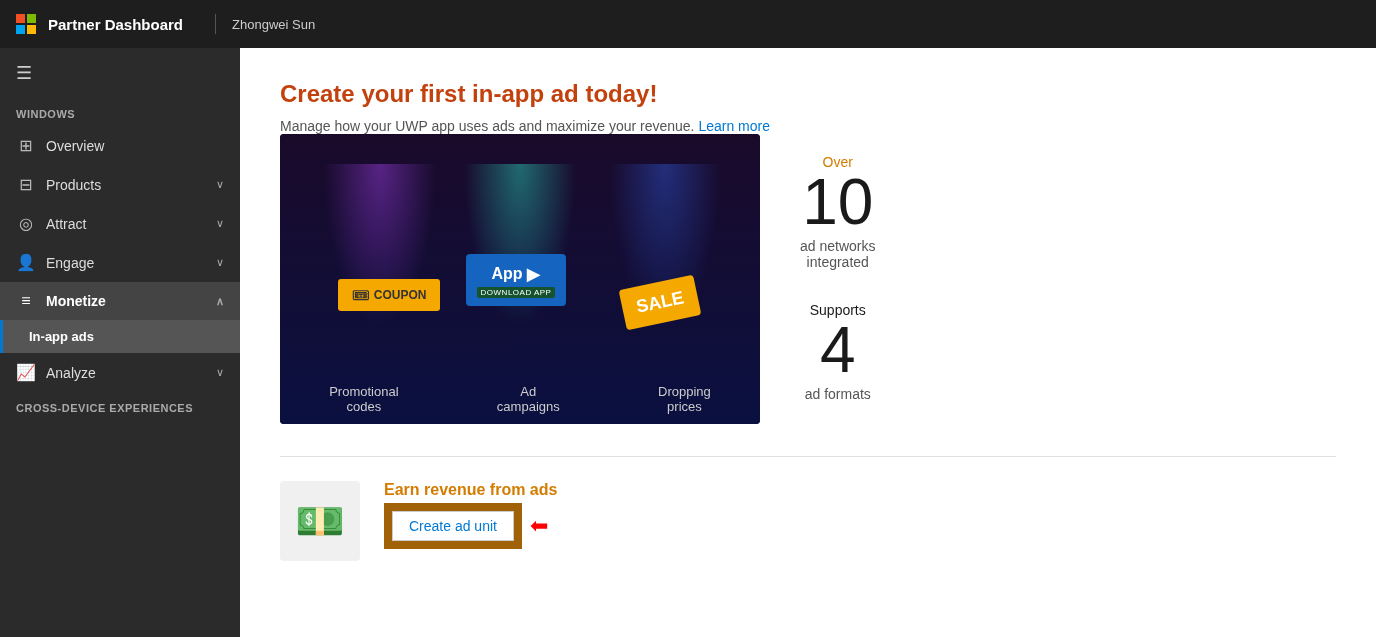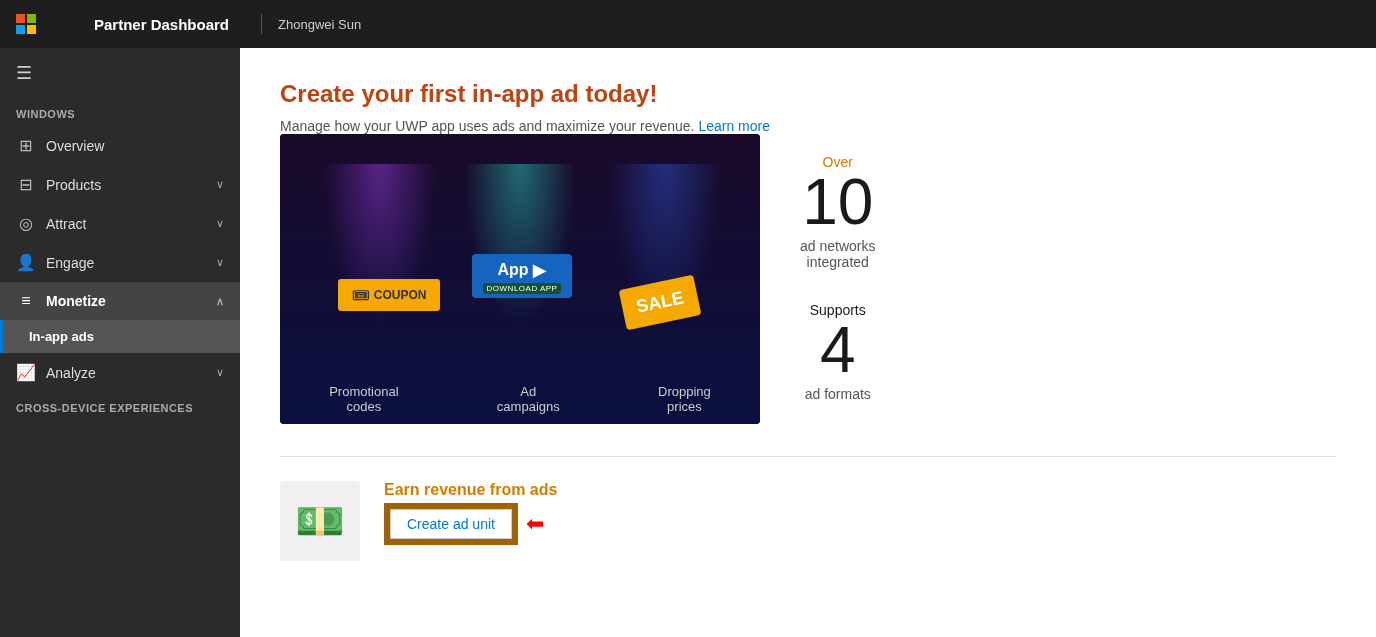--- a/index.html
+++ b/index.html
@@ -12,21 +12,20 @@
       display: flex;
       align-items: center;
       padding: 0 16px;
       height: 48px;
       flex-shrink: 0;
     }
     .topbar-logo {
       display: flex;
       align-items: center;
       margin-right: 16px;
-      gap: 46px;
     }
     .ms-logo {
       display: grid;
       grid-template-columns: 1fr 1fr;
       grid-template-rows: 1fr 1fr;
       gap: 2px;
       width: 20px;
       height: 20px;
       margin-right: 12px;
     }
@@ -222,21 +221,21 @@
       text-decoration: none;
       position: relative;
     }
 
     
     .arrow-container {
       position: relative;
       display: inline-block;
     }
     .red-box {
-      border: 6px solid #a16207;
+      border: 8px solid #a16207;
       display: inline-block;
     }
 
     
     .sidebar-arrow-container {
       position: relative;
     }
   </style>
 </head>
 <body>
@@ -324,21 +323,21 @@
 
         <div style="position:absolute; bottom:0; left:170px; width:140px; height:260px; background: radial-gradient(ellipse 70px 200px at 50% 0%, rgba(40,200,180,0.5) 0%, transparent 80%);"></div>
 
         <div style="position:absolute; bottom:0; left:310px; width:150px; height:260px; background: radial-gradient(ellipse 70px 200px at 50% 0%, rgba(50,100,240,0.4) 0%, transparent 80%);"></div>
 
         <div style="position:absolute; top:145px; left:58px; background:#f4a800; color:#333; font-weight:700; font-size:12px; padding:8px 14px; border-radius:3px; display:flex; align-items:center; gap:4px;">
           <span style="font-size:14px;">🎟</span>
           <span>COUPON</span>
         </div>
 
-        <div style="position:absolute; top:120px; left:192px; background:#1565c0; color:#fff; width:100px; height:44px; border-radius:4px; display:flex; flex-direction:column; align-items:center; justify-content:center; gap:2px;">
+        <div style="position:absolute; top:120px; left:186px; background:#1565c0; color:#fff; width:100px; height:52px; border-radius:4px; display:flex; flex-direction:column; align-items:center; justify-content:center; gap:2px;">
           <div style="display:flex; align-items:center; gap:4px;">
             <span style="font-size:16px; font-weight:700;">App</span>
             <span style="font-size:18px;">▶</span>
           </div>
           <div style="background:#14532d; font-size:8px; padding:1px 4px; border-radius:2px; letter-spacing:0.5px;">DOWNLOAD APP</div>
         </div>
 
         <div style="position:absolute; top:148px; right:62px; background:#f4a800; color:#fff; font-weight:900; font-size:18px; padding:10px 14px; border-radius:4px; transform:rotate(-12deg);">
           <span>SALE</span>
         </div>

